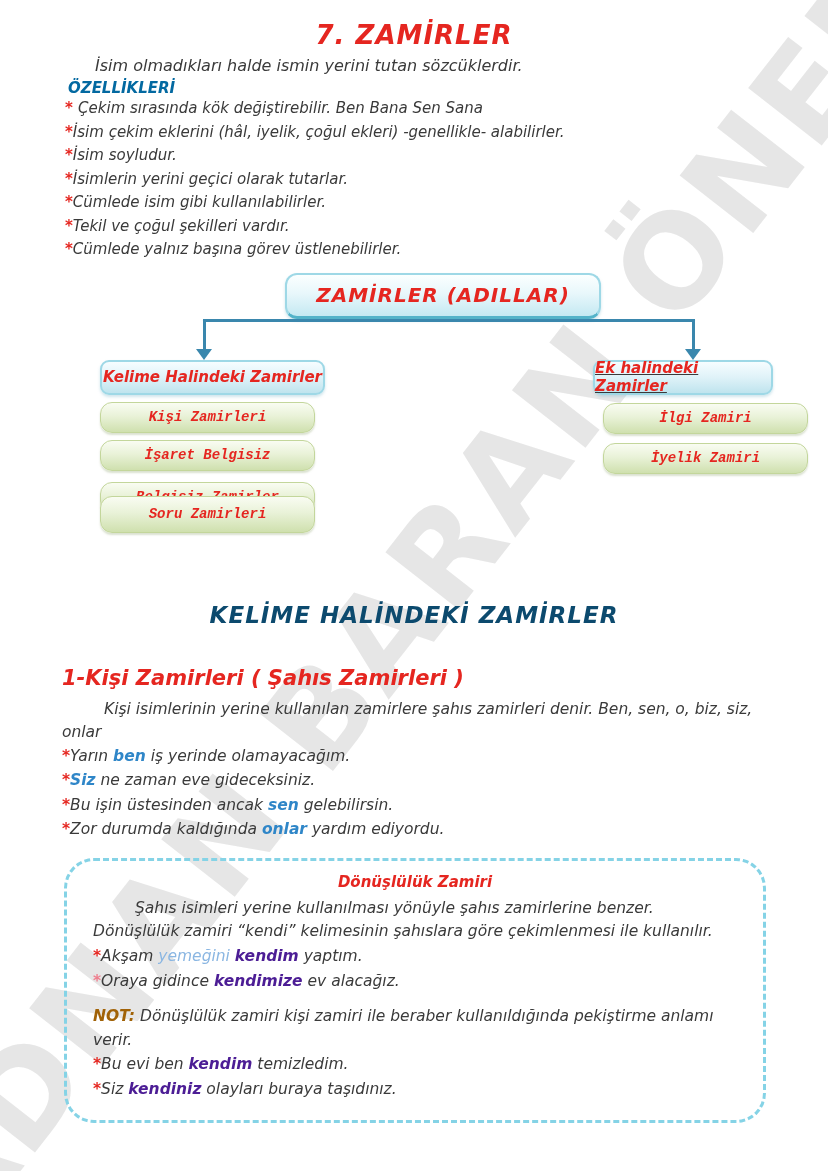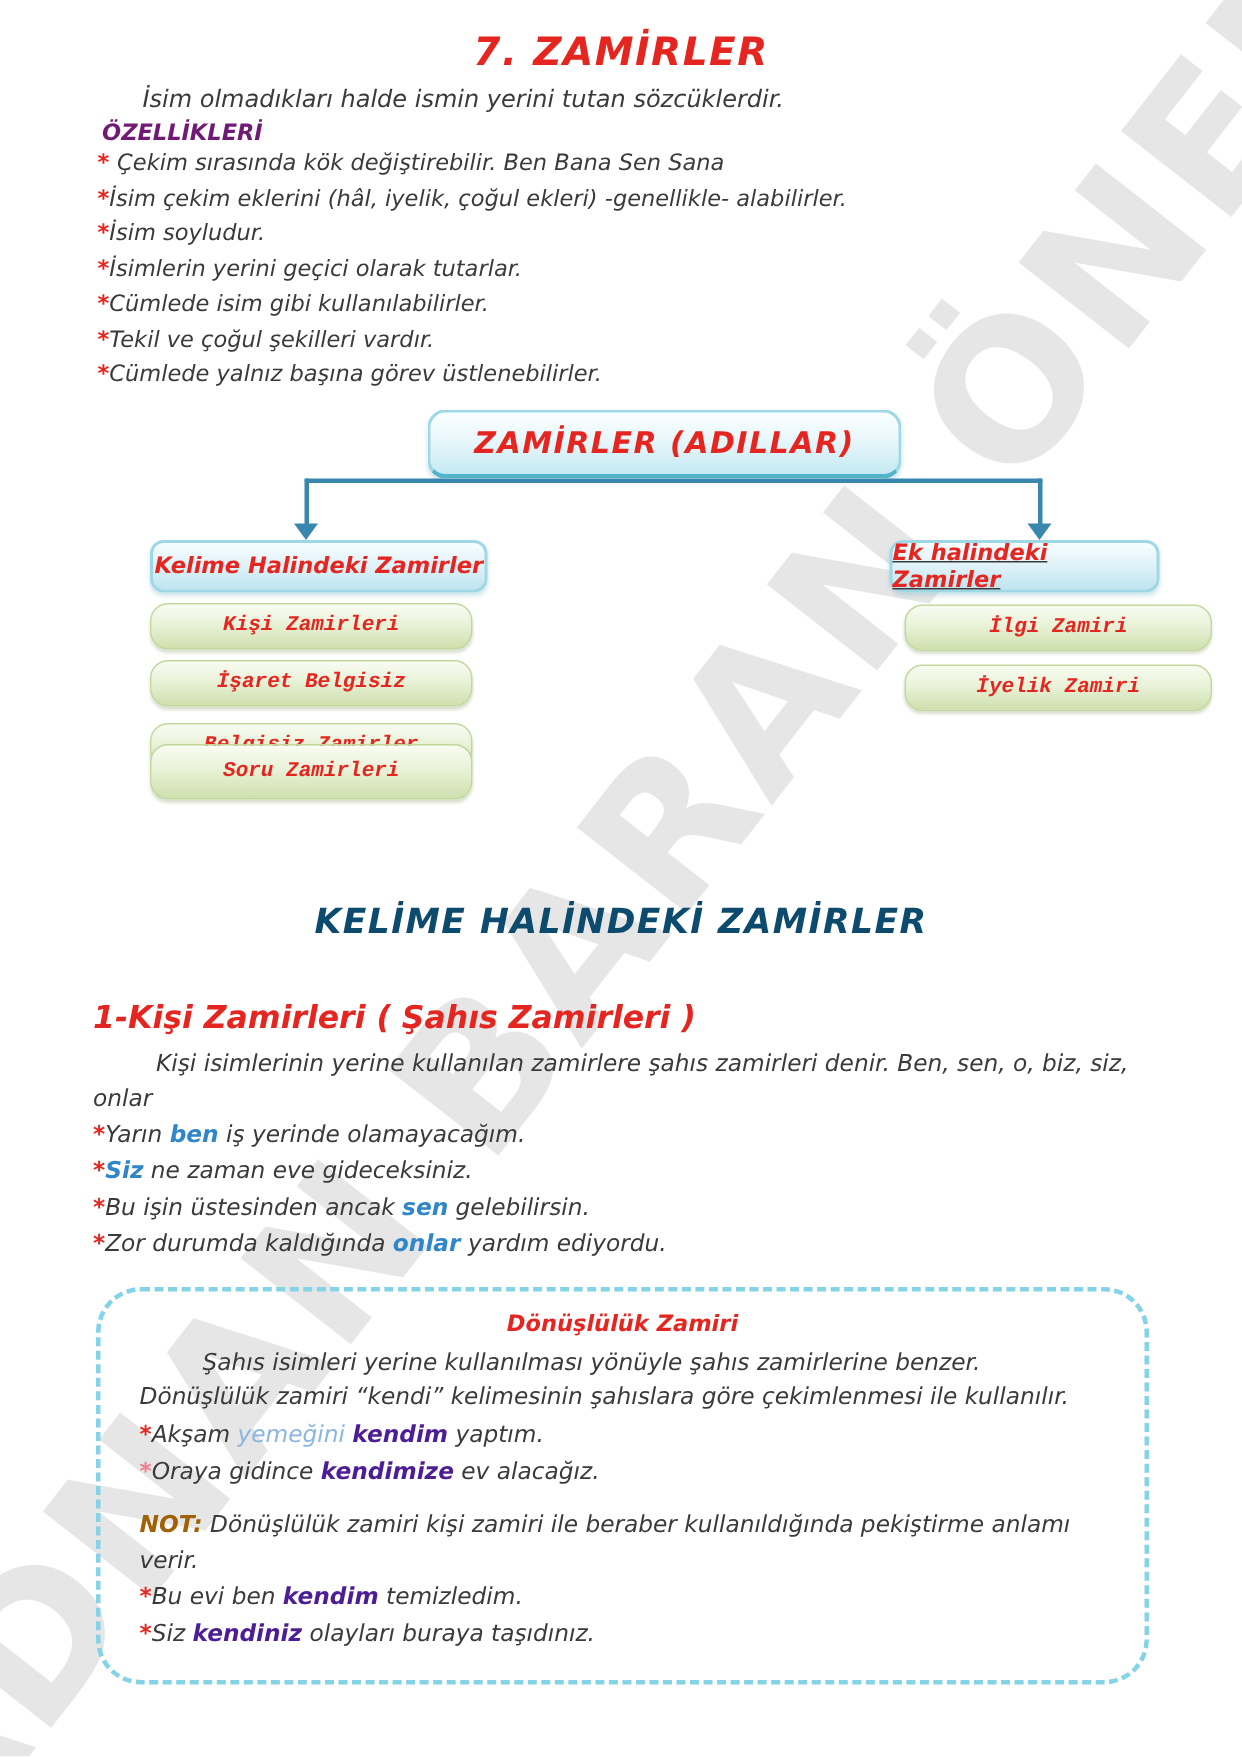--- a/index.html
+++ b/index.html
@@ -13,21 +13,21 @@
   .watermark {
     position:absolute; left:414px; top:595px;
     transform:translate(-50%,-50%) rotate(-52deg);
     font-style:normal; font-weight:bold; font-size:128px; letter-spacing:4px;
     color:#d2d2d2; opacity:.55; white-space:nowrap; z-index:0; pointer-events:none;
   }
   .content { position:relative; z-index:1; }
 
   .doc-title { text-align:center; padding-top:20px; font-size:26px; font-weight:bold; color:#e52620; letter-spacing:1px; }
   .intro { margin:6px 0 0 95px; font-size:16px; }
-  .features-title { margin:4px 0 0 68px; font-size:15px; font-weight:bold; color:#701a75; }
+  .features-title { margin:4px 0 0 68px; font-size:15px; font-weight:bold; color:#0369a1; }
   .feat-line { margin-left:65px; font-size:15px; line-height:23.5px; }
 
   
   .seg-star { color:#e52620; font-weight:bold; }
   .seg-starpink { color:#ef7d8d; font-weight:bold; }
   .seg-red { color:#a16207; font-weight:bold; }
   .seg-blue { color:#2f86c8; font-weight:600; }
   .seg-bluebold { color:#4c1d95; font-weight:bold;margin-top:24px; }
   .seg-lightblue { color:#8ab6e2; }
 

